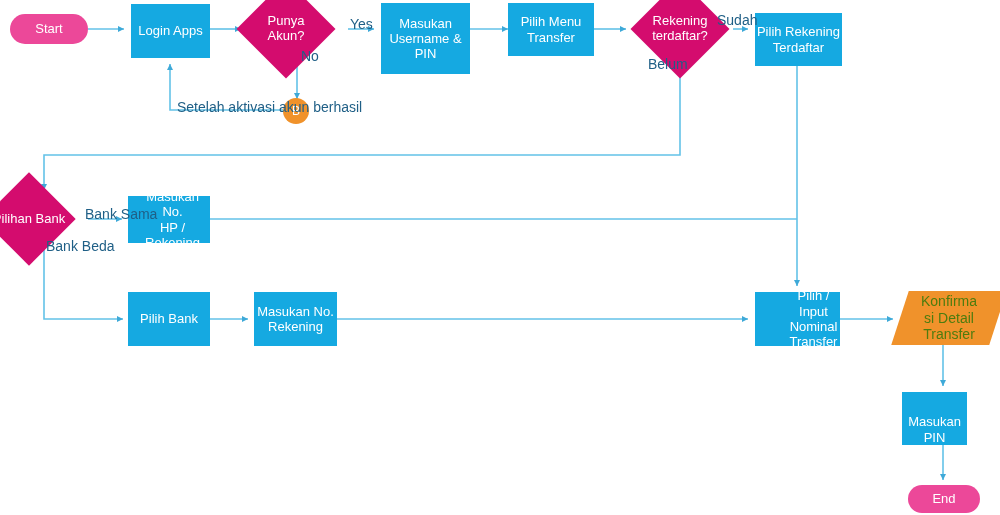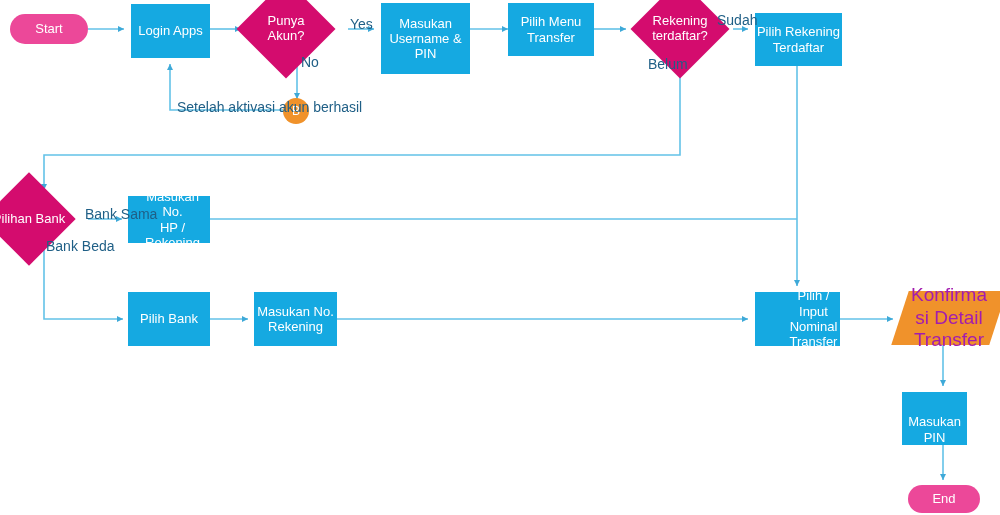--- a/index.html
+++ b/index.html
@@ -19,21 +19,21 @@
   .term{background:#ec4899;border-radius:999px;font-size:13px;}
   .dec-wrap{position:absolute;}
   .dec-shape{position:absolute;left:0;top:0;width:100%;height:100%;
              background:#d40c6e;transform:rotate(45deg) ;}
   .dec-txt{position:absolute;left:0;top:0;width:100%;height:100%;
            display:flex;align-items:center;justify-content:center;
            color:#fff;font-size:13px;text-align:center;line-height:1.15;z-index:2;}
   .conn{position:absolute;background:#f0922b;border-radius:50%;
         display:flex;align-items:center;justify-content:center;
         color:#fff;font-size:12px;}
-  .para{position:absolute;color:#a21caf;font-size:19px;
+  .para{position:absolute;color:#4d7c0f;font-size:14px;
         display:flex;align-items:center;justify-content:center;text-align:center;
         line-height:1.18;}
   .para .para-bg{position:absolute;left:0;top:0;width:100%;height:100%;
         background:#f0922b;transform:skewX(-18deg);}
   .para span{position:relative;z-index:2;}
 
   .elabel{position:absolute;color:#1f5f86;font-size:14px;
           font-family:Liberation Sans, sans-serif;white-space:nowrap;}
 </style>
 </head>
@@ -173,20 +173,20 @@
 
   <div class="node proc" style="left:902px;top:392px;width:65px;height:53px;align-items:flex-end;">
     <span>Masukan PIN</span>
   </div>
 
   <div class="node term" style="left:908px;top:485px;width:72px;height:28px;">
     <span>End</span>
   </div>
 
   <div class="elabel" style="left:350px;top:16px;">Yes</div>
-  <div class="elabel" style="left:301px;top:54px;">No</div>
+  <div class="elabel" style="left:301px;top:48px;">No</div>
   <div class="elabel" style="left:717px;top:12px;">Sudah</div>
   <div class="elabel" style="left:648px;top:56px;">Belum</div>
   <div class="elabel" style="left:85px;top:206px;">Bank Sama</div>
   <div class="elabel" style="left:46px;top:238px;">Bank Beda</div>
   <div class="elabel" style="left:177px;top:99px;">Setelah aktivasi akun berhasil</div>
 
 </div>
 
 </body></html>

